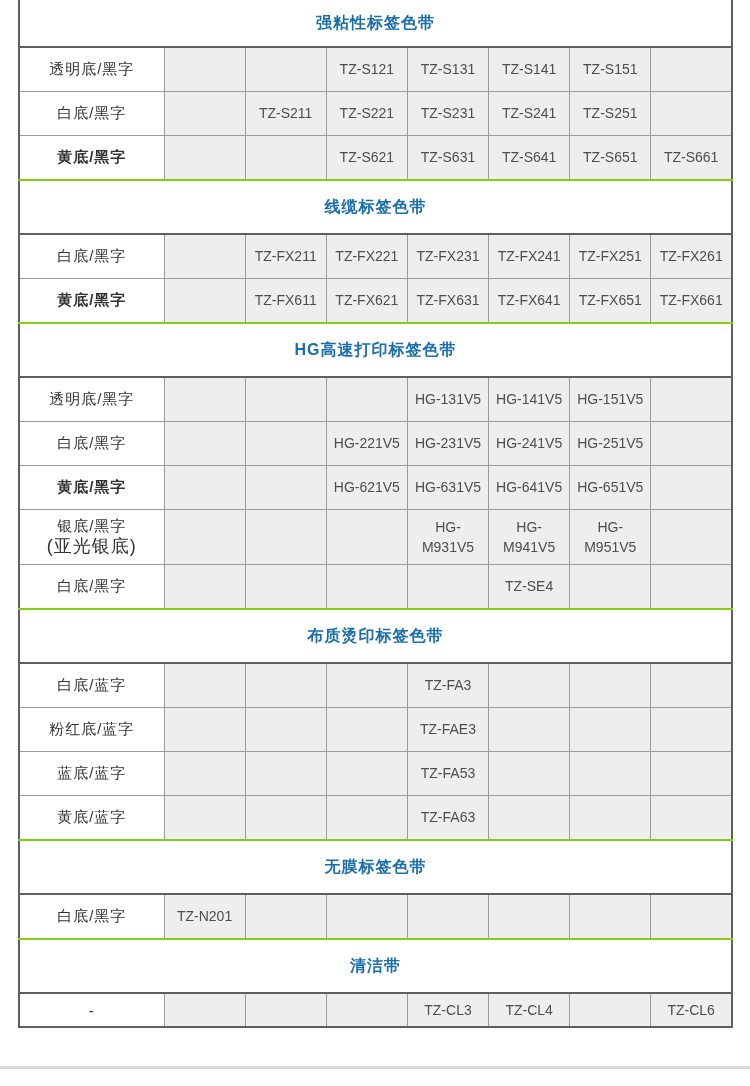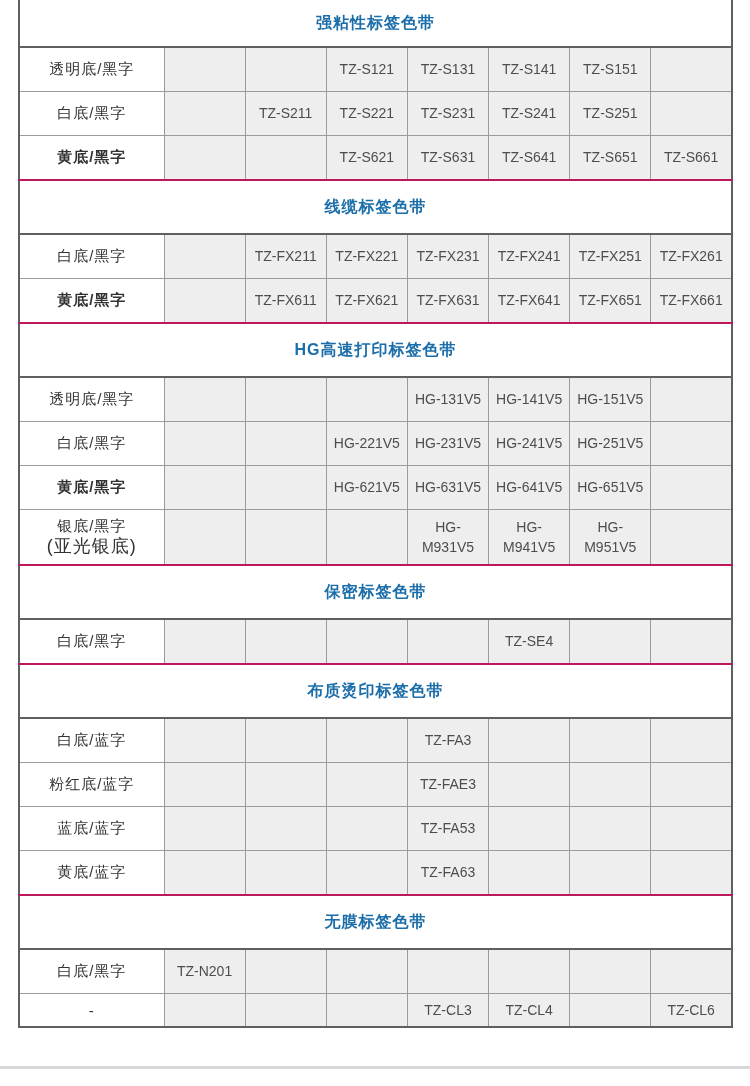--- a/index.html
+++ b/index.html
@@ -22,21 +22,21 @@
   }
   col.label-col{width:145px;}
 
   td{
     border:1px solid #9b9b9b;
     text-align:center;vertical-align:middle;
     padding:0;overflow:hidden;
   }
 
   tr.section-row td{
-    border-top:2px solid #be185d;border-bottom:2px solid #5f5f5f;
+    border-top:2px solid #84cc16;border-bottom:2px solid #5f5f5f;
     background:#ffffff;height:52px;
     font-size:16px;font-weight:bold;color:#1b6ea9;letter-spacing:1px;
   }
   tbody tr:first-child td{border-top:none;height:46px;margin-top:16px;}
 
   td.model-cell{
     background:#eeeeee;color:#4d4d4d;
     font-size:14px;line-height:1.45;height:43px;
   }
 
@@ -174,23 +174,20 @@
         <tr class="data-row row-silver">
           <td class="label-cell s-silver">银底/黑字<br><span class="sub">(亚光银底)</span></td>
           <td class="model-cell"></td>
           <td class="model-cell"></td>
           <td class="model-cell"></td>
           <td class="model-cell">HG-<br>M931V5</td>
           <td class="model-cell">HG-<br>M941V5</td>
           <td class="model-cell">HG-<br>M951V5</td>
           <td class="model-cell"></td>
         </tr>
-        <tr class="section-row">
-          <td colspan="8">保密标签色带</td>
-        </tr>
         <tr class="data-row row-white">
           <td class="label-cell s-white">白底/黑字</td>
           <td class="model-cell"></td>
           <td class="model-cell"></td>
           <td class="model-cell"></td>
           <td class="model-cell"></td>
           <td class="model-cell">TZ-SE4</td>
           <td class="model-cell"></td>
           <td class="model-cell"></td>
         </tr>
@@ -243,20 +240,23 @@
         <tr class="data-row row-white">
           <td class="label-cell s-white">白底/黑字</td>
           <td class="model-cell">TZ-N201</td>
           <td class="model-cell"></td>
           <td class="model-cell"></td>
           <td class="model-cell"></td>
           <td class="model-cell"></td>
           <td class="model-cell"></td>
           <td class="model-cell"></td>
         </tr>
+        <tr class="section-row">
+          <td colspan="8">清洁带</td>
+        </tr>
         <tr class="data-row row-dash row-compact">
           <td class="label-cell s-dash">-</td>
           <td class="model-cell"></td>
           <td class="model-cell"></td>
           <td class="model-cell"></td>
           <td class="model-cell">TZ-CL3</td>
           <td class="model-cell">TZ-CL4</td>
           <td class="model-cell"></td>
           <td class="model-cell">TZ-CL6</td>
         </tr>

